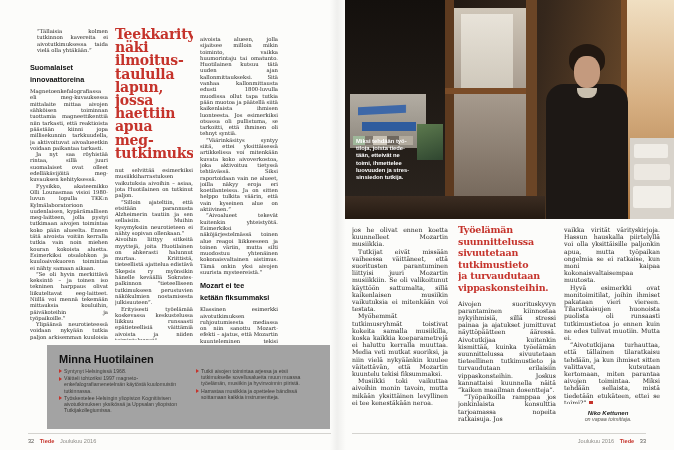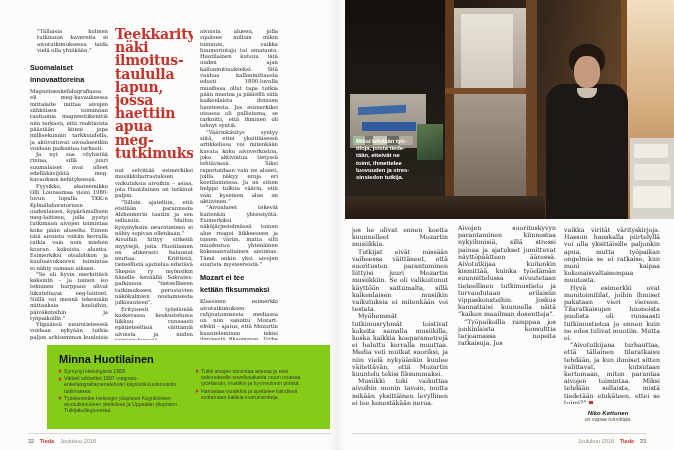--- a/index.html
+++ b/index.html
@@ -30,21 +30,21 @@
   .blk.pullquote {
     font-family:"DejaVu Serif", serif; font-weight:bold; color:#c5332b;
     font-size:14px; line-height:13.2px; text-align:left; white-space:pre-line;
     letter-spacing:-0.2px; margin-bottom:7px;
   }
   .rcol .blk.pullquote { font-size:9.5px; line-height:11.6px; margin-bottom:6px; }
   .endmark { display:inline-block; width:4px; height:4px; background:#c5332b; margin-left:2px; }
 
   
   .sidebar { position:absolute; left:47px; top:345px; width:283px; height:84px;
-    background:#84cc16; padding:8px 10px 6px 12px; }
+    background:#a3a3a3; padding:8px 10px 6px 12px; }
   .sidebar-title { font-family:"Liberation Sans", sans-serif; font-weight:bold;
     font-size:11px; color:#111; margin-bottom:3px; }
   .facts { display:flex; gap:14px; }
   .facts-col { width:123px; }
   .fact { display:flex; gap:2px; font-family:"Liberation Sans", sans-serif;
     font-size:5.2px; line-height:6.2px; color:#3c3b38; margin-bottom:1px; text-align:left; }
   .arrow { flex:0 0 auto; width:0; height:0; margin-top:1.4px;
     border-left:3.2px solid #c5332b; border-top:2.2px solid transparent; border-bottom:2.2px solid transparent; }
 
   
@@ -122,21 +122,21 @@
 näki ilmoitus-
 taululla lapun,
 jossa haettiin
 apua meg-
 tutkimukseen.</p>
     <p class="blk para-flush">nut selvittää esimerkiksi musiikkiharrastuksen vaikutuksia aivoihin – asiaa, jota Huotilainen on tutkinut paljon.</p>
     <p class="blk para">”Silloin ajateltiin, että etsitään parannusta Alzheimerin tautiin ja sen sellaisiin. Muihin kysymyksiin neurotieteen ei nähty sopivan ollenkaan.”</p>
     <p class="blk para-flush">Aivoihin liittyy sitkeitä myyttejä, joita Huotilainen on ahkerasti halunnut murtaa. Kriittistä, tieteellistä ajattelua edistävä Skepsis ry myönsikin hänelle keväällä Sokrates-palkinnon ”tieteelliseen tutkimukseen perustuvien näkökulmien nostamisesta julkisuuteen”.</p>
     <p class="blk para">Erityisesti työelämää koskevassa keskustelussa liikkuu runsaasti epätieteellisiä väittämiä aivoista ja niiden toimintakyvystä. Murretaanpa pari kuuluisinta; ratkotaan sitten työelämän ongelmat.</p>
   </div>
-<div class="col" style="left:200px; top:28px; width:78px; height:312px;">
+<div class="col" style="left:200px; top:36px; width:78px; height:312px;">
     <p class="blk para-flush">aivoista alueen, jolla sijaitsee milloin mikin toiminto, vaikka huumorintaju tai omatunto. Huotilainen kutsuu tätä uuden ajan kallonmittaukseksi. Sitä vanhaa kallonmittausta edusti 1800-luvulla muodissa ollut tapa tutkia pään muotoa ja päätellä siitä kaikenlaista ihmisen luonteesta. Jos esimerkiksi otsassa oli pullistuma, se tarkoitti, että ihminen oli tehnyt syntiä.</p>
     <p class="blk para">”Väärinkäsitys syntyy siitä, ettei yksittäisessä artikkelissa voi mitenkään kuvata koko aivoverkostoa, joka aktivoituu tietyssä tehtävässä. Siksi raportoidaan vain ne alueet, joilla näkyy eroja eri koetilanteissa. Ja on sitten helppo tulkita väärin, että vain kyseinen alue on aktiivinen.”</p>
     <p class="blk para">”Aivoalueet tekevät kuitenkin yhteistyötä. Esimerkiksi näköjärjestelmässä toinen alue reagoi liikkeeseen ja toinen väriin, mutta silti muodostuu yhtenäinen kokonaisvaltainen aistimus. Tämä onkin yksi aivojen suurista mysteereistä.”</p>
     <p class="blk heading">Mozart ei tee
 ketään fiksummaksi</p>
     <p class="blk para-flush">Klassinen esimerkki aivotutkimuksen ruhjoutumisesta mediassa on niin sanottu Mozart-efekti – ajatus, että Mozartin kuunteleminen tekisi ihmisestä fiksumman. Virhe lähti liikkeelle 1990-luvulla tutkimuksesta, jossa havaittiin, että koehenkilöt saivat tilan hahmotusta mittaavassa testissä parempia tuloksia,</p>
   </div>
 
 <div class="sidebar">
   <div class="sidebar-title">Minna Huotilainen</div>
@@ -206,20 +206,26 @@
 sinsiedon tutkija.</div>
 </div>
 
 <div class="col rcol" style="left:352px; top:226px; width:96px; height:202px;">
     <p class="blk para-flush">jos he olivat ennen koetta kuunnelleet Mozartin musiikkia.</p>
     <p class="blk para">Tutkijat eivät missään vaiheessa väittäneet, että suoritusten parantuminen liittyisi juuri Mozartin musiikkiin. Se oli valikoitunut käyttöön sattumalta, sillä kaikenlaisen musiikin vaikutuksia ei mitenkään voi testata.</p>
     <p class="blk para">Myöhemmät tutkimusryhmät toistivat kokeita samalla musiikilla, koska kaikkia koeparametrejä ei haluttu kerralla muuttaa. Media veti mutkat suoriksi, ja niin vielä nykyäänkin kuulee väitettävän, että Mozartin kuuntelu tekisi fiksummaksi.</p>
     <p class="blk para">Musiikki toki vaikuttaa aivoihin monin tavoin, mutta mikään yksittäinen levyllinen ei tee kenestäkään neroa.</p>
   </div>
 <div class="col rcol" style="left:458px; top:224px; width:98px; height:206px;">
+    <p class="blk pullquote">Työelämän
+suunnittelussa
+sivuutetaan
+tutkimustieto
+ja turvaudutaan
+vippaskonsteihin.</p>
     <p class="blk para-flush">Aivojen suorituskyvyn parantaminen kiinnostaa nykyihmisiä, sillä stressi painaa ja ajatukset jumittuvat näyttöpäätteen ääressä. Aivotutkijaa kuitenkin kismittää, kuinka työelämän suunnittelussa sivuutetaan tieteellinen tutkimustieto ja turvaudutaan erilaisiin vippaskonsteihin. Joskus kannattaisi kuunnella näitä ”kaiken maailman dosentteja”.</p>
     <p class="blk para">”Työpaikoilla ramppaa jos jonkinlaista konsulttia tarjoamassa nopeita ratkaisuja. Jos</p>
   </div>
 <div class="col rcol" style="left:564px; top:226px; width:96px; height:178px;">
     <p class="blk para-flush">vaikka virität värityskirjoja. Hassun hauskalla piirtelyllä voi olla yksittäisille paljonkin apua, mutta työpaikan ongelmia se ei ratkaise, kun moni kaipaa kokonaisvaltaisempaa muutosta.</p>
     <p class="blk para">Hyvä esimerkki ovat monitoimitilat, joihin ihmiset pakataan vieri viereen. Tilaratkaisujen huonoista puolista oli runsaasti tutkimustietoa jo ennen kuin ne edes tulivat muotiin. Mutta ei.</p>
     <p class="blk para">”Aivotutkijana turhauttaa, että tällainen tilaratkaisu tehdään, ja kun ihmiset sitten valittavat, kutsutaan kertomaan, miten parantaa aivojen toimintaa. Miksi tehdään sellaista, mistä tiedetään etukäteen, ettei se toimi?”<span class="endmark"></span></p>
   </div>
 
 <div class="credit">

